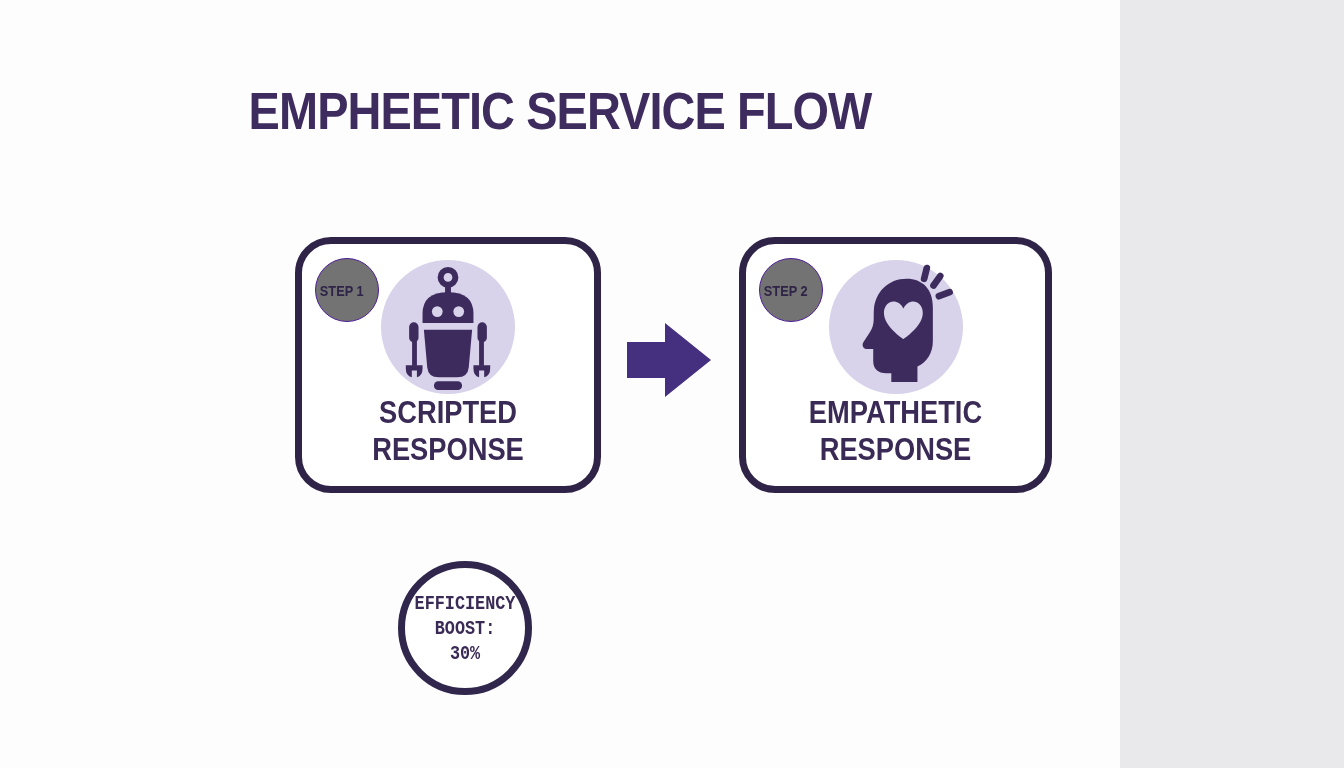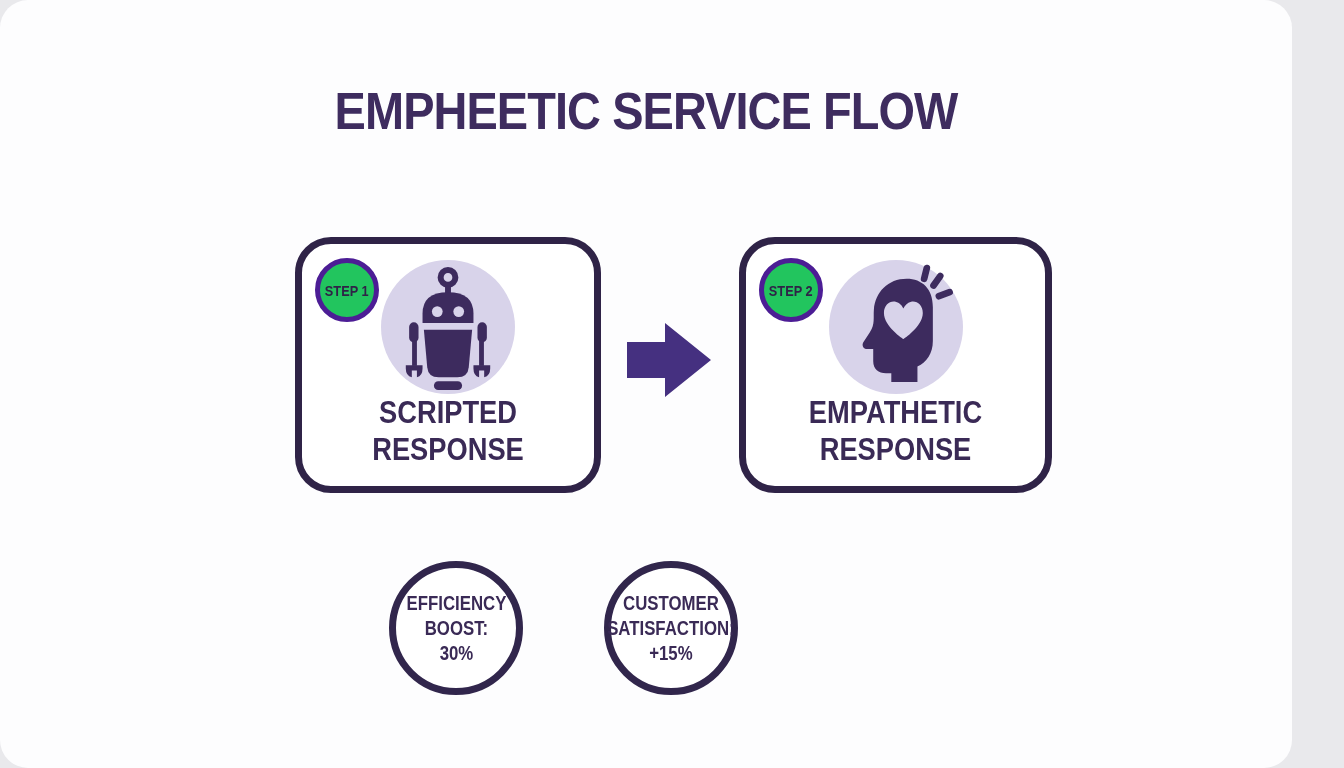--- a/index.html
+++ b/index.html
@@ -2,26 +2,25 @@
 <html><head>
 <meta charset="utf-8">
 <style>
   html, body {
     margin: 0;
     padding: 0;
     background: #e9e9ec;
   }
   .canvas {
     position: relative;
-    width: 1292px;
+    width: 1120px;
     height: 768px;
     background: #fdfdfe;
     overflow: hidden;
     font-family: "Liberation Sans", sans-serif;
-    border-radius: 28px;
   }
   .title {
     position: absolute;
     left: 0;
     right: 0;
     top: 82px;
     margin: 0;
     text-align: center;
     font-size: 51px;
     font-weight: 700;
@@ -39,27 +38,27 @@
     box-sizing: border-box;
   }
   .step-1 { left: 295px; width: 306px; }
   .step-2 { left: 739px; width: 313px; text-decoration: underline; }
   .badge {
     position: absolute;
     left: 13px;
     top: 14px;
     width: 64px;
     height: 64px;
-    background: #22c55e;
-    border: 5px solid #4c1d95;
+    background: #737373;
+    border: 1px solid #4c1d95;
     border-radius: 50%;
     box-sizing: border-box;
     display: flex;
     align-items: center;
-    justify-content: center;
+    justify-content: flex-start;
   }
   .badge span {
     font-size: 15px;
     font-weight: 700;
     color: #2f2347;
     white-space: nowrap;
     transform: scaleX(0.85);
   }
   .icon-circle {
     position: absolute;
@@ -103,21 +102,21 @@
     width: 134px;
     height: 134px;
     background: #ffffff;
     border: 7px solid #31264c;
     border-radius: 50%;
     box-sizing: border-box;
     display: flex;
     align-items: center;
     justify-content: center;
   }
-  .metric-1 { left: 389px; }
+  .metric-1 { left: 398px; font-family: Liberation Mono, monospace; }
   .metric-2 { left: 604px; }
   .metric-3 { left: 819px; }
   .metric-text {
     font-size: 20px;
     line-height: 25px;
     font-weight: 700;
     color: #3a2a56;
     text-align: center;
     white-space: pre-line;
     transform: scaleX(0.84);
@@ -182,19 +181,14 @@
     </div>
     <div class="step-label">EMPATHETIC
 RESPONSE</div>
   </div>
 
   <div class="metric-circle metric-1">
     <div class="metric-text">EFFICIENCY
 BOOST:
 30%</div>
   </div>
-  <div class="metric-circle metric-2">
-    <div class="metric-text">CUSTOMER
-SATISFACTION:
-+15%</div>
-  </div>
 
 </div>
 
 </body></html>

